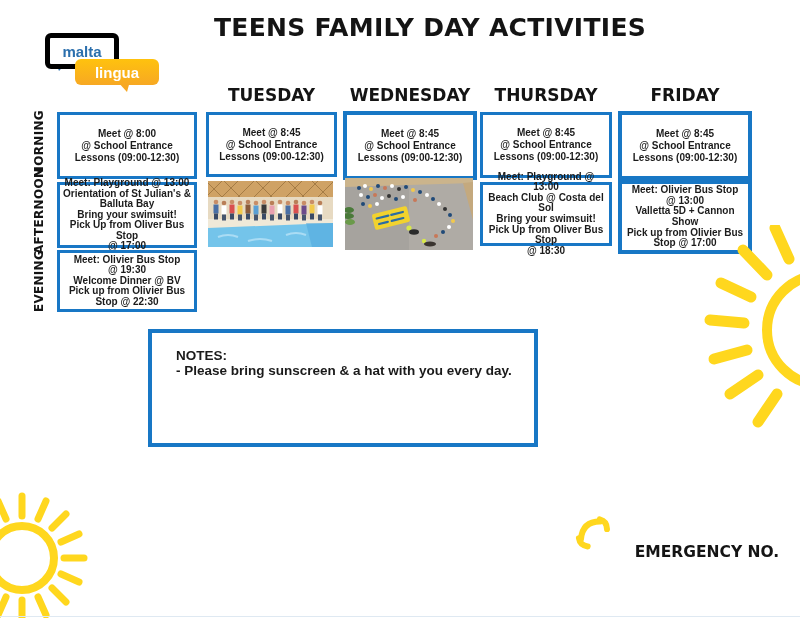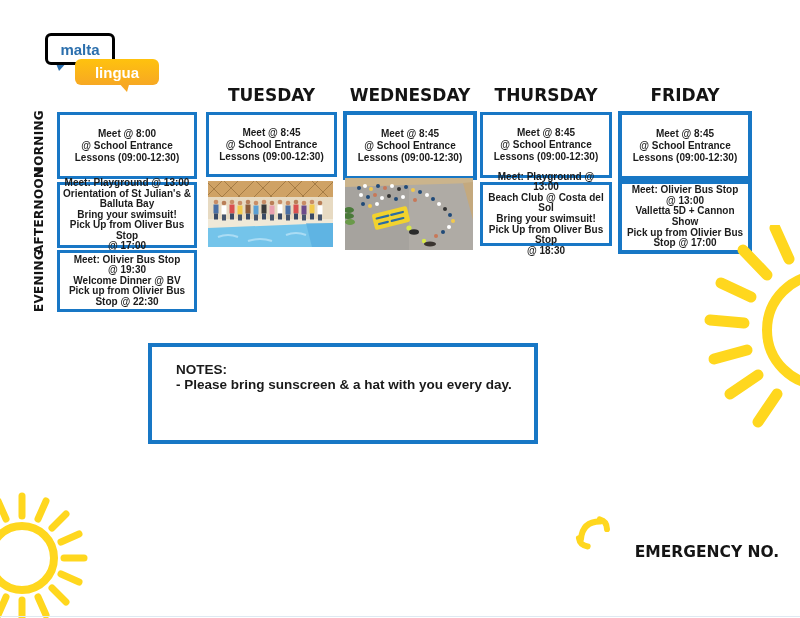--- a/index.html
+++ b/index.html
@@ -19,21 +19,21 @@
   }
   
   .logo{left:45px;top:33px;width:100px;height:58px;}
   .bubble{
     position:absolute;border-radius:6px;
     font-weight:bold;font-size:15px;line-height:1;
     display:flex;align-items:center;justify-content:center;
   }
   .bubble-malta{
     left:0;top:0;width:64px;height:26px;
-    background:#ffffff;border:3px solid #000000;color:#2B6FAD;
+    background:#ffffff;border:5px solid #000000;color:#2B6FAD;
   }
   .bubble-lingua{
     left:30px;top:26px;width:84px;height:26px;
     background:linear-gradient(#FFC20E,#F7A823);color:#ffffff;
   }
   .tail-malta{
     position:absolute;left:10px;top:28px;width:0;height:0;
     border-left:4px solid transparent;border-right:9px solid transparent;
     border-top:10px solid #2B6FAD;
   }
@@ -59,21 +59,21 @@
     text-align:center;font-size:10px;font-weight:700;color:#1b1b1b;
     box-sizing:border-box;padding:1px 2px;
   }
   .cell .ln{display:block;}
   .row-morning .ln{line-height:12px;}
   .row-pm .ln{line-height:10.6px;}
   
   .photo{display:block;}
   
   .notes{
-    left:148px;top:343px;width:390px;height:101px;
+    left:148px;top:329px;width:390px;height:118px;
     border:4px solid #1877C5;box-sizing:border-box;background:#fff;
     padding:15px 18px 0 24px;
   }
   .notes .nh{font-size:13.5px;line-height:15px;font-weight:600;}
   .notes .nb{font-size:13.5px;line-height:15px;font-weight:600;}
   
   .emg-text{
     left:618px;top:544px;width:178px;text-align:center;
     font-family:"DejaVu Sans", sans-serif;font-weight:800;font-size:15.5px;line-height:17.5px;color:#141414;
   }
@@ -87,20 +87,21 @@
   <div class="bubble bubble-malta">
     <span>malta</span>
   </div>
   <div class="tail-lingua"></div>
   <div class="bubble bubble-lingua">
     <span>lingua</span>
   </div>
 </div>
 
 <div class="abs title">
+  <div>TEENS FAMILY DAY ACTIVITIES</div>
 </div>
 
 <div class="abs day" style="left:57px;width:140px;margin-top:32px;">MONDAY</div>
 <div class="abs day" style="left:206px;width:131px;">TUESDAY</div>
 <div class="abs day" style="left:343px;width:134px;">WEDNESDAY</div>
 <div class="abs day" style="left:480px;width:132px;">THURSDAY</div>
 <div class="abs day" style="left:618px;width:134px;">FRIDAY</div>
 
 <div class="abs rowlabel" style="left:6px;top:138px;width:66px;">MORNING</div>
 <div class="abs rowlabel" style="left:-1px;top:207px;width:80px;">AFTERNOON</div>

